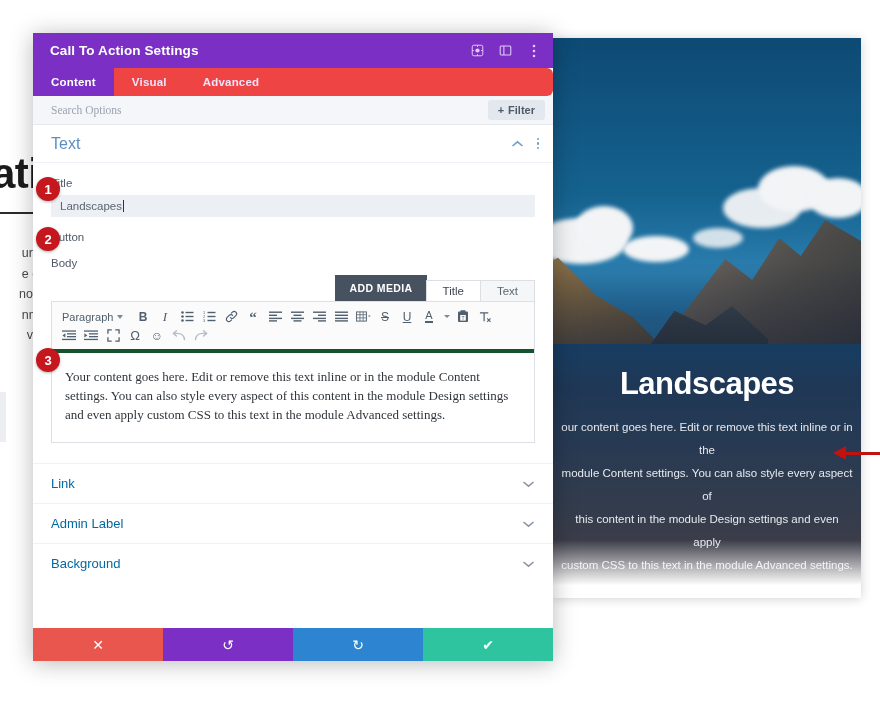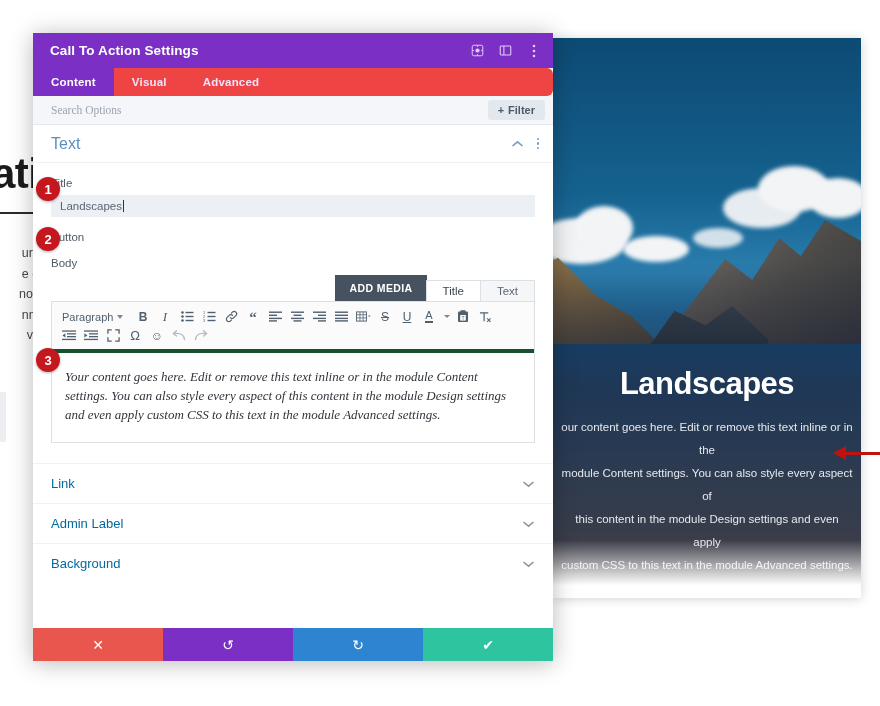--- a/index.html
+++ b/index.html
@@ -99,21 +99,21 @@
     color:#50606e; font-size:12px;
   }
   .tb-sel {
     display:flex; align-items:center; gap:4px; padding:0 6px 0 4px;
     font-size:11px; color:#50606e; min-width:74px;
   }
   .tb-sel .car { border-left:3.5px solid transparent; border-right:3.5px solid transparent;
                  border-top:4px solid #7d8894; }
   .car-s { border-left:3px solid transparent; border-right:3px solid transparent;
            border-top:3.5px solid #7d8894; margin-left:2px;}
-  .ed-area { background:#fff; padding:14px 13px 18px; min-height:78px;font-style:italic; }
+  .ed-area { background:#fff; padding:14px 13px 18px; min-height:78px; }
   .ed-text { font-family:"Liberation Serif", serif; font-size:13px; line-height:19px; color:#30353b; }
 
   .acc-row {
     height:40px; display:flex; align-items:center; padding:0 18px;
     border-top:1px solid #eef1f5; cursor:pointer;
   }
   .acc-row .lbl { flex:1; font-size:13px; color:#0369a1; }
 
   .help-row { display:flex; align-items:center; justify-content:center; gap:6px;
               padding:22px 0 0; }

